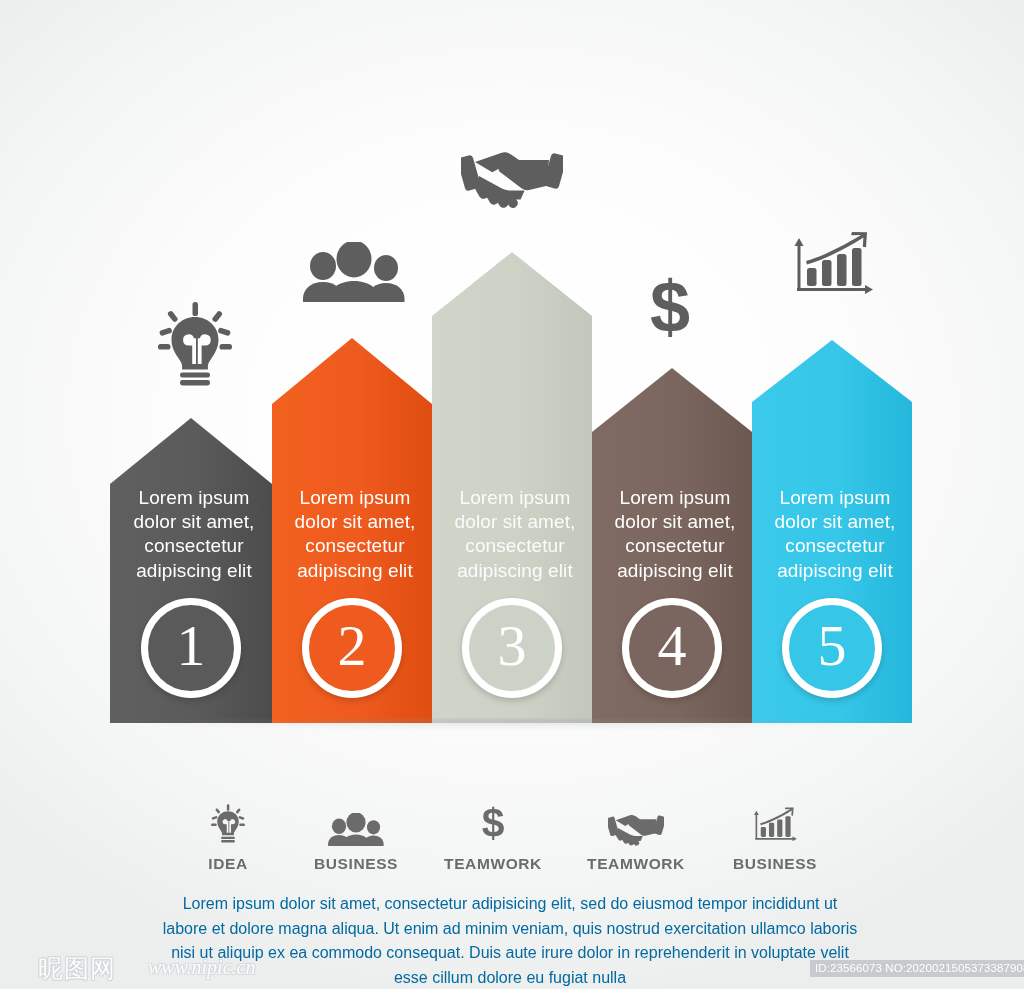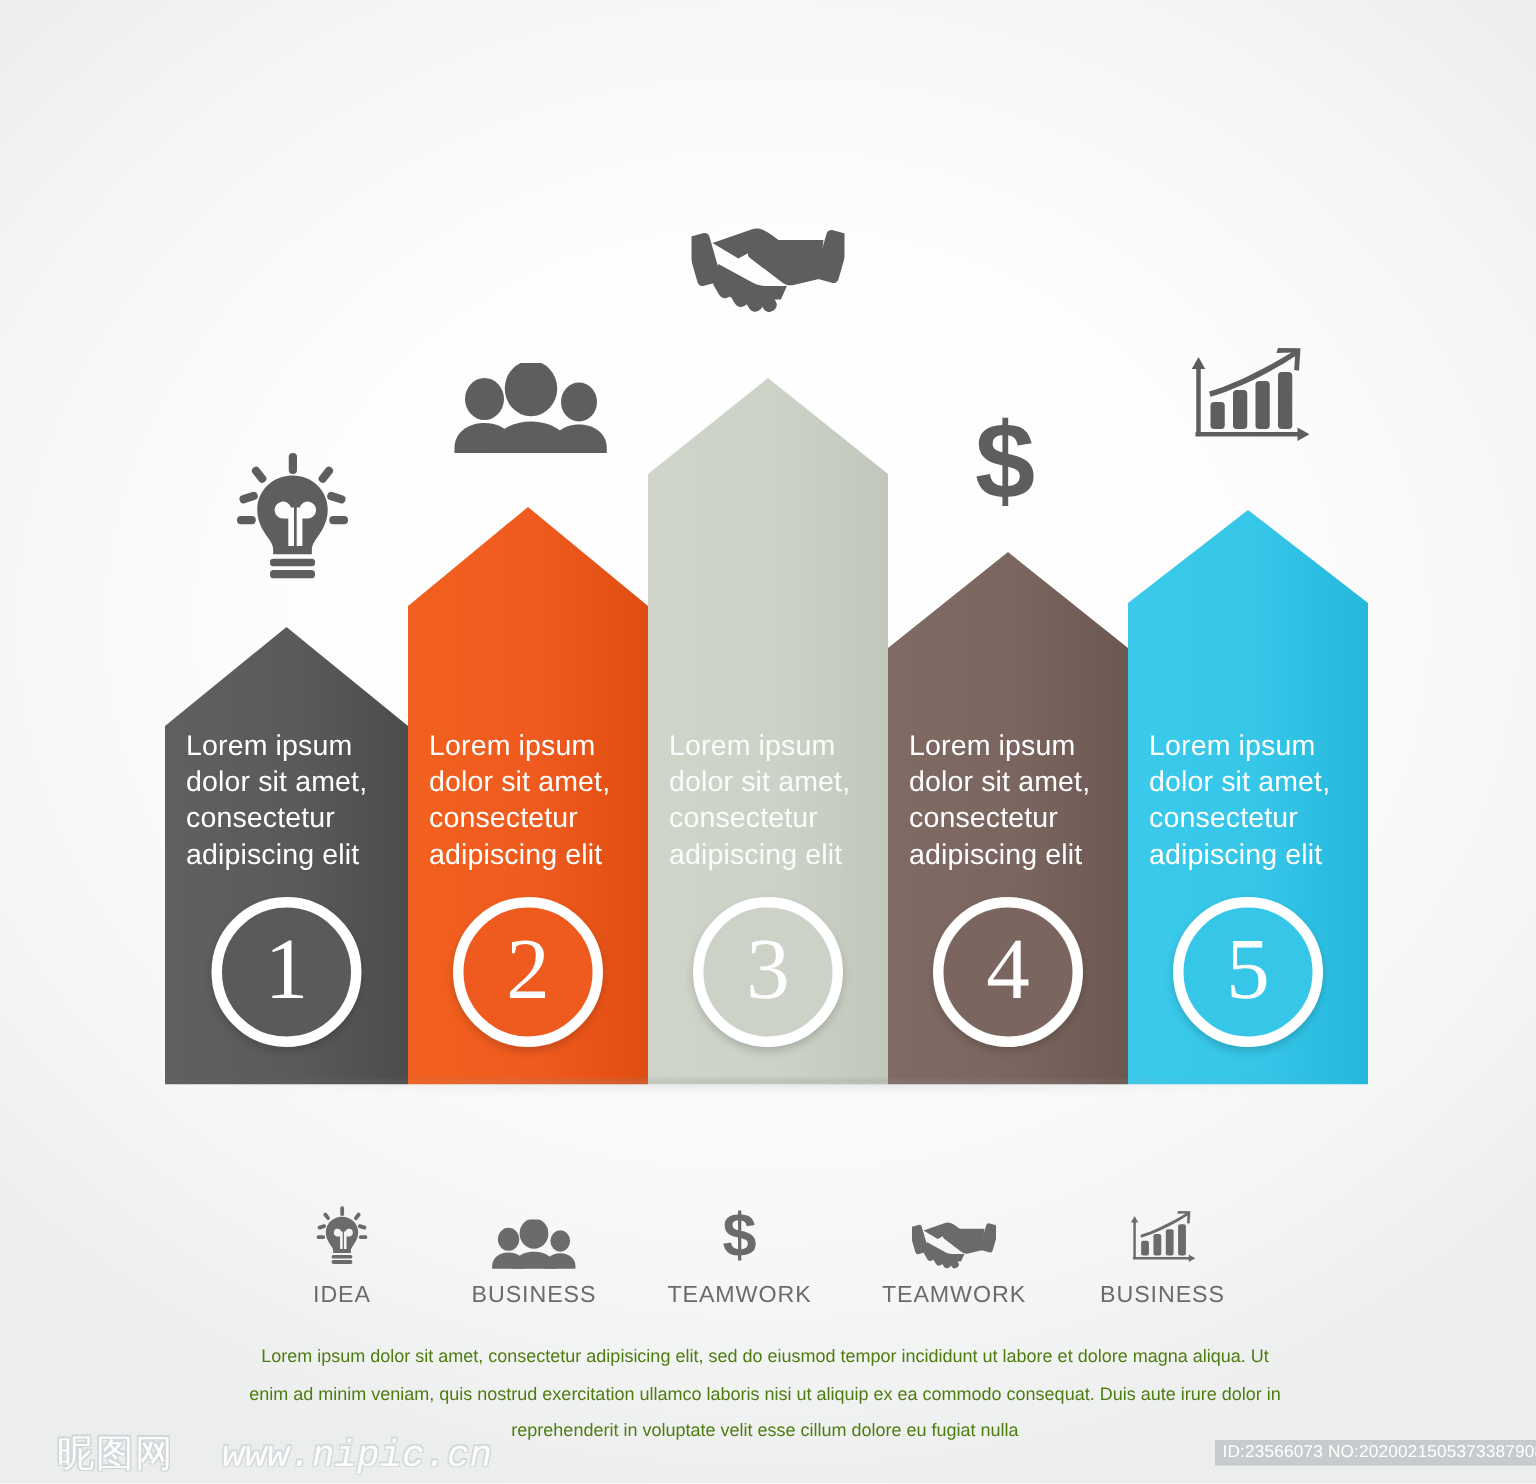--- a/index.html
+++ b/index.html
@@ -19,20 +19,21 @@
     position: absolute;
     display: flex; align-items: flex-end; justify-content: center;
     color: #5e5e5e;
   }
   .top-icon svg { display: block; }
 
   
   .arrow {
     position: absolute;
     display: block;
+    text-align: center;
   }
   .arrow .shape { position: absolute; inset: 0; }
   .arrow .body-text {
     position: absolute;
     left: 0; right: 0;
     color: #ffffff;
     font-size: 19px;
     line-height: 24.2px;
     padding-left: 14px;
     padding-right: 8px;
@@ -64,30 +65,31 @@
   .legend-item .glyph {
     height: 46px;
     display: flex; align-items: flex-end; justify-content: center;
     color: #6b6b6b;
   }
   .legend-item .cap {
     margin-top: 9px;
     font-size: 15.5px;
     letter-spacing: 0.6px;
     color: #6b6b6b;
+    font-weight: bold;
   }
 
   
   #footer-text {
     position: absolute;
     left: 160px; top: 892px; width: 700px;
     text-align: center;
-    font-size: 12px;
+    font-size: 16px;
     line-height: 24.5px;
-    color: #4d7c0f;
+    color: #0369a1;
   }
 
   
   #ground-shadow {
     position: absolute;
     left: 96px; top: 719px; width: 836px; height: 22px;
     background: radial-gradient(ellipse 50% 55% at 50% 0%, rgba(140,145,150,0.30) 0%, rgba(150,155,160,0.10) 55%, rgba(255,255,255,0) 100%);
     filter: blur(1px);
   }
 
@@ -96,24 +98,24 @@
     position: absolute; left: 38px; top: 952px;
     font-size: 25px; font-weight: normal;
     color: rgba(255,255,255,0.96);
     text-shadow: 0 0 1px #c9cdd0, 1px 1px 0 #d3d7da, -1px -1px 0 #d3d7da,
                  1px -1px 0 #d3d7da, -1px 1px 0 #d3d7da;
     letter-spacing: 1px;
     font-family: "DejaVu Sans", sans-serif;
   }
   #wm-url {
     position: absolute; left: 148px; top: 956px;
-    font-size: 25px; font-style: italic;
+    font-size: 20px; font-style: italic;
     color: rgba(255,255,255,0.95);
     text-shadow: 1px 1px 0 #d6dadd, -1px -1px 0 #d6dadd, 1px -1px 0 #d6dadd, -1px 1px 0 #d6dadd;
-    font-family: Liberation Mono, monospace;
+    font-family: Liberation Serif, serif;
   }
   #wm-id {
     position: absolute; left: 810px; top: 960px;
     font-size: 11.5px;
     color: #ffffff;
     background: rgba(170,174,178,0.55);
     padding: 2px 5px 3px 5px;
     letter-spacing: 0.1px;
     white-space: nowrap;
   }

